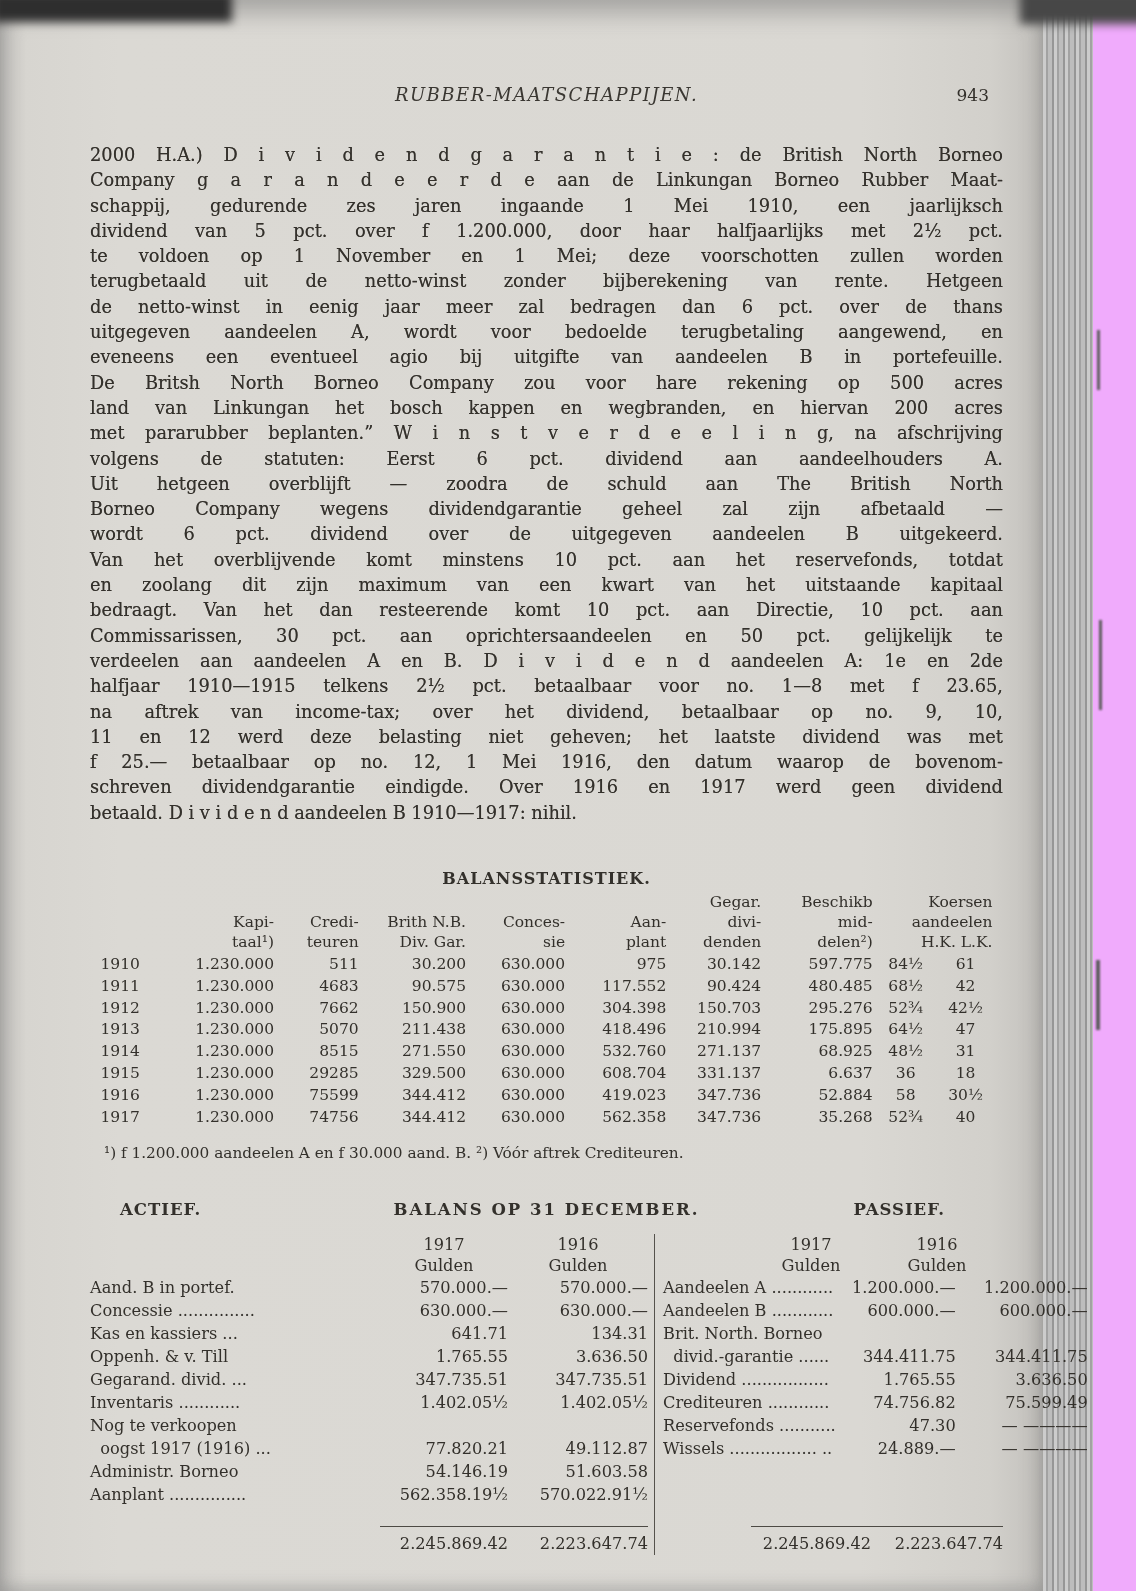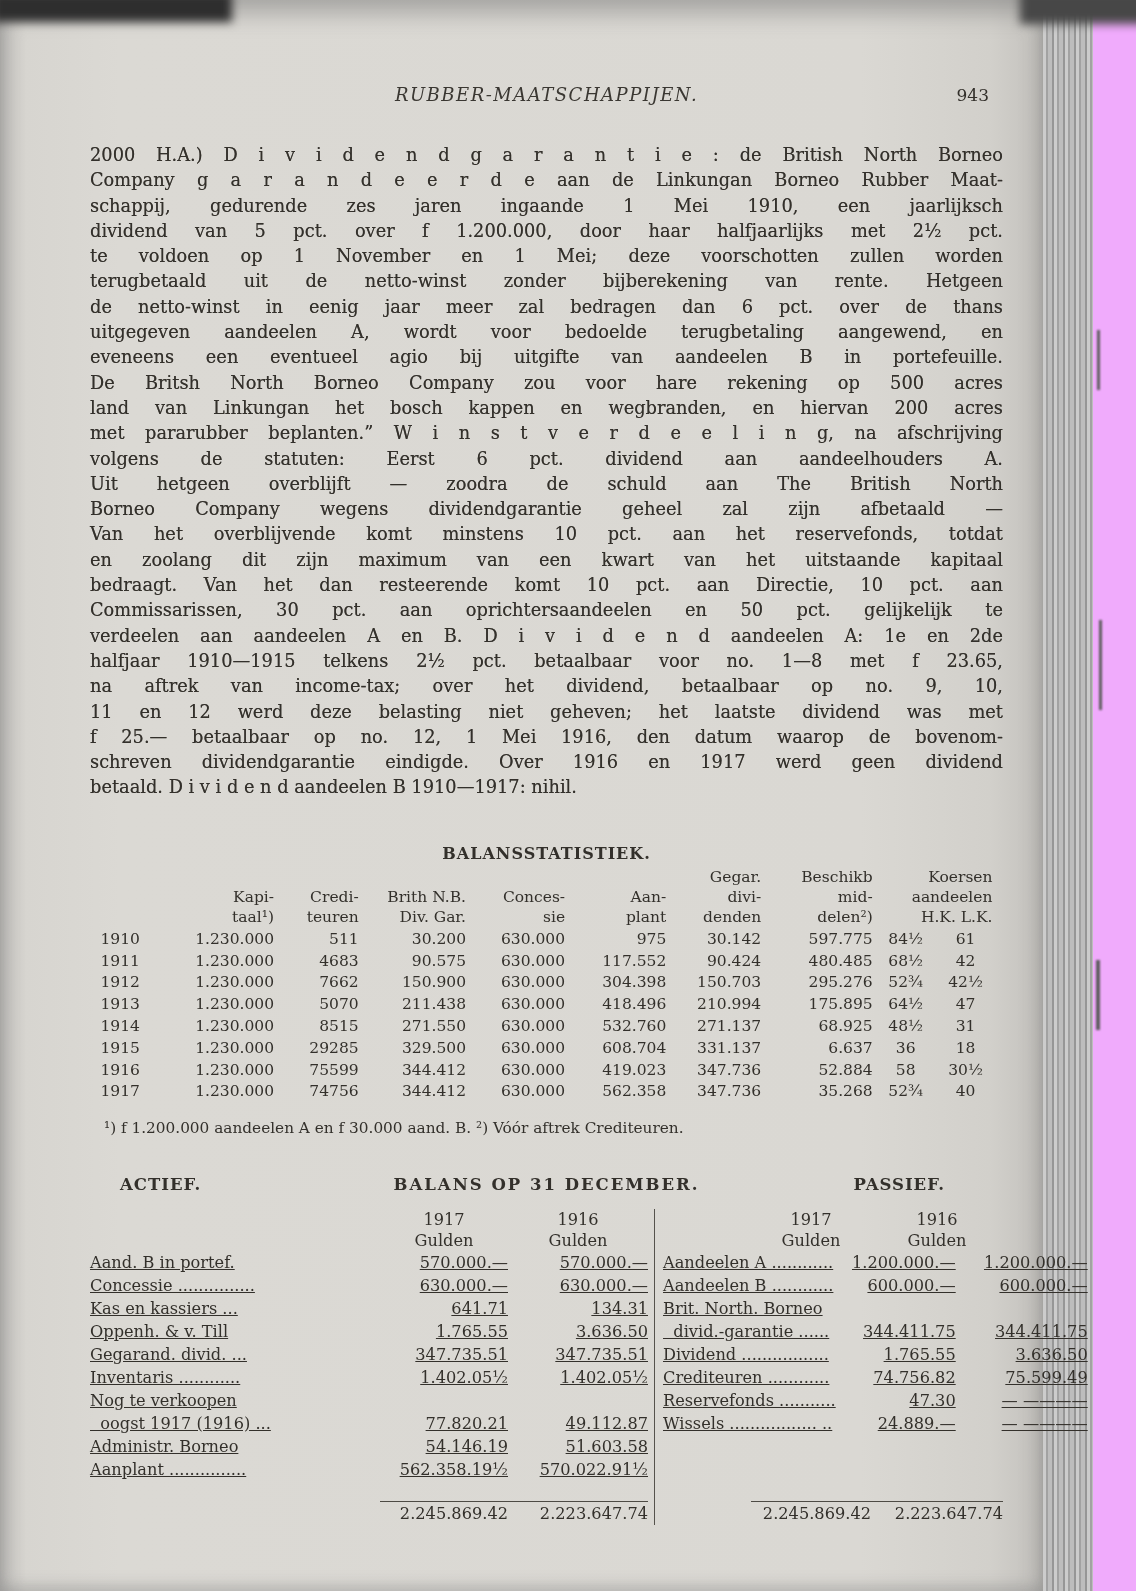--- a/index.html
+++ b/index.html
@@ -40,31 +40,31 @@
 
   .footnote{margin-top:16px;padding-left:14px;font-size:15.3px;}
 
   .balans{margin-top:38px;}
   .balhead{position:relative;height:24px;font-weight:600;font-size:16.5px;letter-spacing:1px;}
   .balhead .actief{position:absolute;left:30px;}
   .balhead .btitle{position:absolute;left:0;right:0;text-align:center;letter-spacing:2px;}
   .balhead .passief{position:absolute;right:58px;}
   .balwrap{display:flex;margin-top:10px;}
   .balside{font-size:16.2px;line-height:23px;}
-  .balside .rows{display:grid;align-content:start;text-decoration:underline;}
+  .balside .rows{display:grid;align-content:start;}
   .left-side{width:566px;border-right:1px solid #55524c;padding-right:6px;}
   .left-side .rows,.left-side .totalrow,.left-side .bh{display:grid;grid-template-columns:1fr 128px 140px;}
   .right-side{width:340px;padding-left:8px;flex:1;}
   .right-side .rows,.right-side .totalrow,.right-side .bh{display:grid;grid-template-columns:1fr 120px 132px;}
   .bh div{text-align:center;white-space:pre-line;line-height:21px;}
   .rows{min-height:236px;}
   .lbl{text-align:left;white-space:pre;}
   .val{text-align:right;}
   .totalrow{margin-top:14px;}
-  .totalrow .val{border-top:1px solid #4d4a44;}
+  .totalrow .val{border-top:1px solid #4d4a44;padding-top:5px;}
 </style>
 </head>
 <body>
 
 <div class="shot">
   <div class="paper"></div>
   <div class="edges"></div>
   <div class="scan-top-left"></div>
   <div class="scan-top-right"></div>
   <div class="mark" style="left:1097px;top:330px;width:3px;height:60px;"></div>
@@ -87,20 +87,21 @@
       <div class="tl">terugbetaald uit de netto-winst zonder bijberekening van rente.  Hetgeen</div>
       <div class="tl">de netto-winst in eenig jaar meer zal bedragen dan 6 pct. over de thans</div>
       <div class="tl">uitgegeven aandeelen A, wordt voor bedoelde terugbetaling aangewend, en</div>
       <div class="tl">eveneens een eventueel agio bij uitgifte van aandeelen B in portefeuille.</div>
       <div class="tl">De Britsh North Borneo Company zou voor hare rekening op 500 acres</div>
       <div class="tl">land van Linkungan het bosch kappen en wegbranden, en hiervan 200 acres</div>
       <div class="tl">met pararubber beplanten.” W i n s t v e r d e e l i n g,  na afschrijving</div>
       <div class="tl">volgens de statuten:  Eerst 6 pct. dividend aan aandeelhouders A.</div>
       <div class="tl">Uit hetgeen overblijft — zoodra de schuld aan The British North</div>
       <div class="tl">Borneo Company wegens dividendgarantie geheel zal zijn afbetaald —</div>
+      <div class="tl">wordt 6 pct. dividend over de uitgegeven aandeelen B uitgekeerd.</div>
       <div class="tl">Van het overblijvende komt minstens 10 pct. aan het reservefonds, totdat</div>
       <div class="tl">en zoolang dit zijn maximum van een kwart van het uitstaande kapitaal</div>
       <div class="tl">bedraagt.  Van het dan resteerende komt 10 pct. aan Directie, 10 pct. aan</div>
       <div class="tl">Commissarissen, 30 pct. aan oprichtersaandeelen en 50 pct. gelijkelijk te</div>
       <div class="tl">verdeelen aan aandeelen A en B.  D i v i d e n d  aandeelen A: 1e en 2de</div>
       <div class="tl">halfjaar 1910—1915 telkens 2½ pct. betaalbaar voor no. 1—8 met f 23.65,</div>
       <div class="tl">na aftrek van income-tax; over het dividend, betaalbaar op no. 9, 10,</div>
       <div class="tl">11 en 12 werd deze belasting niet geheven; het laatste dividend was met</div>
       <div class="tl">f 25.— betaalbaar op no. 12, 1 Mei 1916, den datum waarop de bovenom-</div>
       <div class="tl">schreven dividendgarantie eindigde.  Over 1916 en 1917 werd geen dividend</div>

